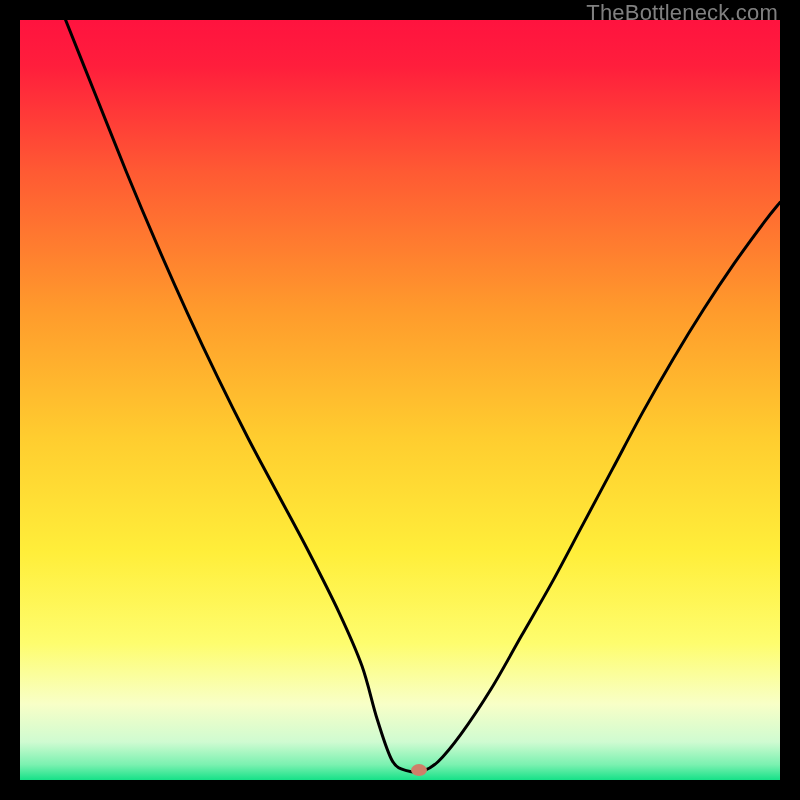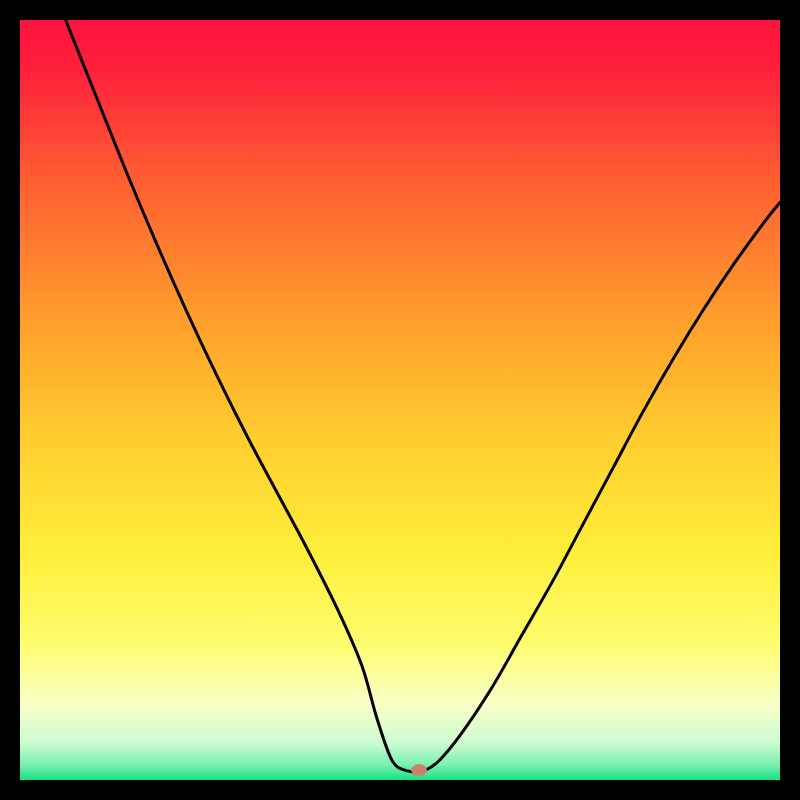--- a/index.html
+++ b/index.html
@@ -63,13 +63,14 @@
           <stop id="g8" offset="95%" stop-color="#CFFBD1"></stop>
           <stop id="g9" offset="98%" stop-color="#7AF1B0"></stop>
           <stop id="g10" offset="100%" stop-color="#16E188"></stop>
         </linearGradient>
       </defs>
       <rect x="0" y="0" width="760" height="760" fill="url(#bg-grad)"></rect>
       <path id="curve-path" d="M 45.6 0 C 50.67 12.67, 65.87 50.67, 76.00 76.00 C 86.13 101.33, 96.27 127.30, 106.40 152.00 C 116.53 176.70, 126.67 200.77, 136.80 224.20 C 146.93 247.63, 157.07 270.43, 167.20 292.60 C 177.33 314.77, 187.47 336.30, 197.60 357.20 C 207.73 378.10, 217.87 398.37, 228.00 418.00 C 238.13 437.63, 248.27 456.00, 258.40 475.00 C 268.53 494.00, 278.67 512.37, 288.80 532.00 C 298.93 551.63, 310.33 573.80, 319.20 592.80 C 328.07 611.80, 335.67 628.27, 342.00 646.00 C 348.33 663.73, 352.13 683.37, 357.20 699.20 C 362.27 715.03, 367.33 732.39, 372.40 741.00 C 377.47 749.61, 382.53 749.23, 387.60 750.88 C 392.67 752.53, 397.73 752.40, 402.80 750.88 C 407.87 749.36, 411.67 747.84, 418.00 741.76 C 424.33 735.68, 431.93 726.56, 440.80 714.40 C 449.67 702.24, 461.07 685.27, 471.20 668.80 C 481.33 652.33, 491.47 633.33, 501.60 615.60 C 511.73 597.87, 521.87 580.77, 532.00 562.40 C 542.13 544.03, 552.27 524.40, 562.40 505.40 C 572.53 486.40, 582.67 467.40, 592.80 448.40 C 602.93 429.40, 613.07 409.77, 623.20 391.40 C 633.33 373.03, 643.47 355.30, 653.60 338.20 C 663.73 321.10, 673.87 304.63, 684.00 288.80 C 694.13 272.97, 704.27 257.77, 714.40 243.20 C 724.53 228.63, 737.20 211.53, 744.80 201.40 C 752.40 191.27, 757.47 185.57, 760.00 182.40" fill="none" stroke="#000" stroke-width="3" stroke-linejoin="round" stroke-linecap="round"></path>
       <ellipse id="marker-dot" cx="399" cy="750.12" rx="8" ry="6" fill="#CE8069"></ellipse>
     </svg>
   </div>
+  <div class="watermark">TheBottleneck.com</div>
 </div>
 
 </body></html>

